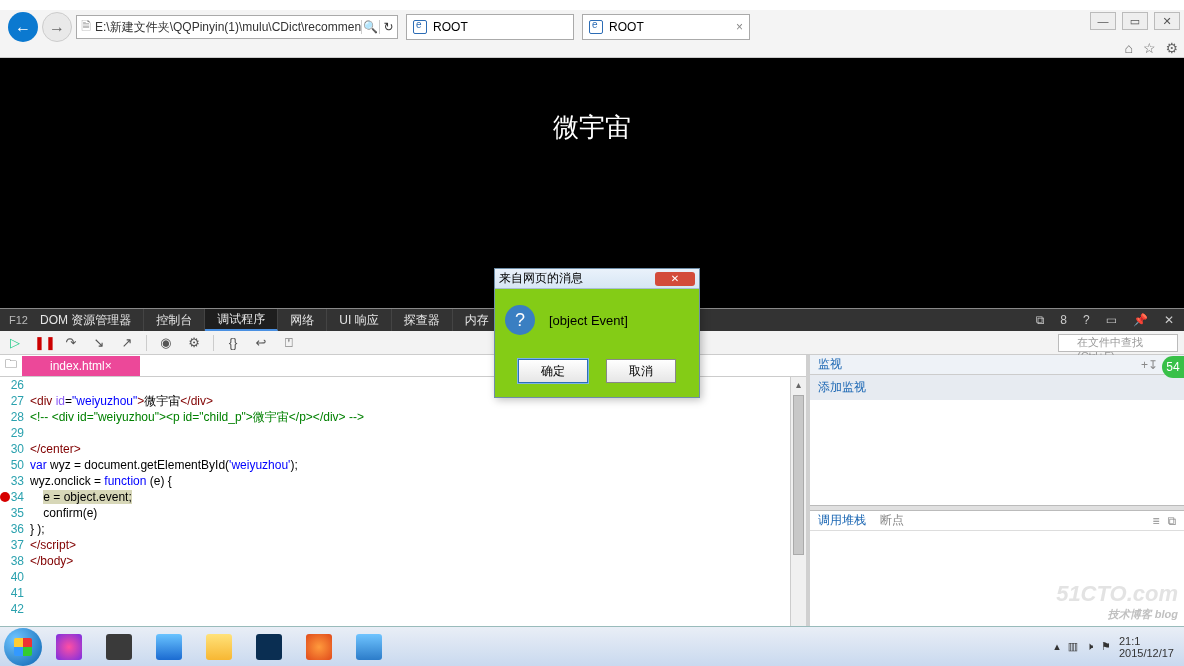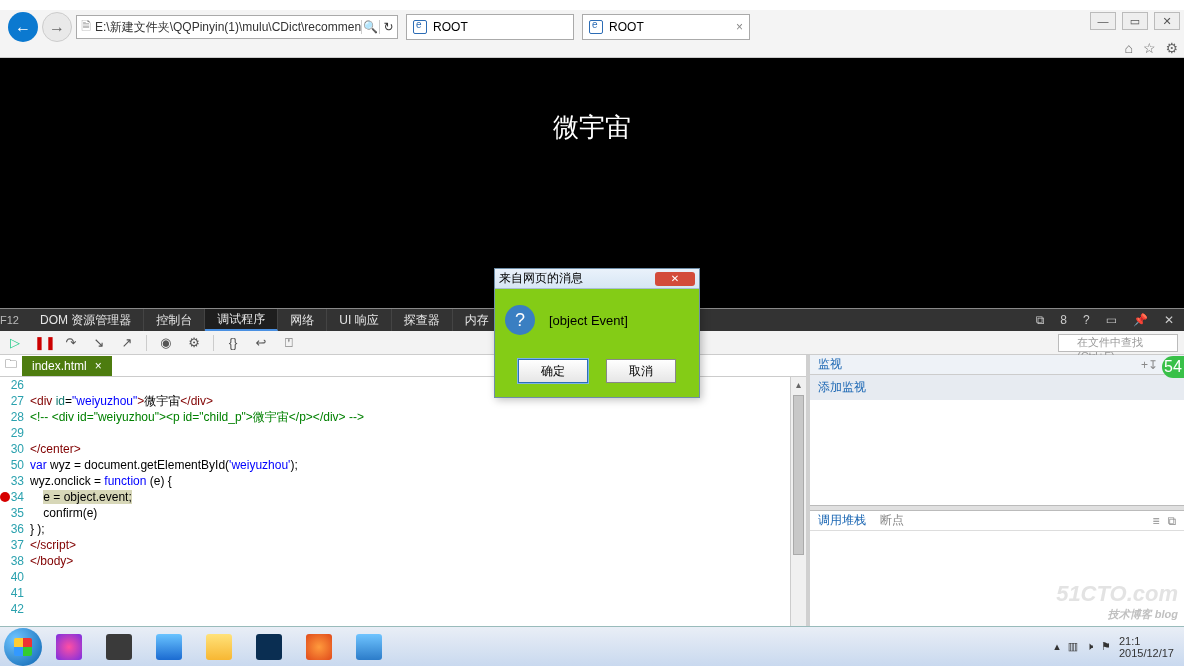--- a/index.html
+++ b/index.html
@@ -22,47 +22,47 @@
 .tab .x { margin-left:auto; color:#888; }
 .ie-icons { position:absolute; right:6px; top:30px; display:flex; gap:10px; color:#666; font-size:14px; }
 
 
 .page { height:250px; background:#000; display:flex; align-items:flex-start; justify-content:center; padding-top:52px; }
 .page-title { color:#fff; font-size:26px; font-weight:normal; }
 
 
 .dev { height:328px; display:flex; flex-direction:column; border-top:1px solid #888; }
 .dev-tabs { height:22px; background:#333; color:#e6e6e6; display:flex; align-items:center; font-size:12px; }
-.dev-tabs .f12 { width:28px; text-align:left; color:#bbb; font-size:11px; }
+.dev-tabs .f12 { width:28px; text-align:right; color:#bbb; font-size:11px; }
 .dev-tab { padding:0 12px; height:100%; display:flex; align-items:center; border-right:1px solid #444; }
 .dev-tab.active { background:#1e1e1e; border-bottom:2px solid #4a90e2; }
 .dev-tabs-right { margin-left:auto; display:flex; align-items:center; gap:8px; padding-right:6px; color:#ccc; }
 .dev-tabs-right .dtx { padding:0 4px; font-size:12px; }
 
 .dev-toolbar { height:24px; background:#f3f3f3; border-bottom:1px solid #ccc; display:flex; align-items:center; padding:0 6px; gap:10px; font-size:13px; color:#555; }
 .dev-toolbar .ti { width:18px; text-align:center; }
 .dev-toolbar .ti.red { color:#c00; }
 .dev-toolbar .ti.play { color:#2c8; }
 .dev-toolbar .sep { width:1px; height:16px; background:#ccc; }
 .dev-toolbar .search { margin-left:auto; width:120px; height:18px; border:1px solid #bbb; font-size:11px; padding:0 18px; color:#999; background:#fff; }
 
 .dev-body { flex:1; display:flex; min-height:0; }
 .code-pane { flex:0 0 810px; display:flex; flex-direction:column; border-right:4px solid #d0d0d0; position:relative; }
 .file-tab-row { height:22px; background:#fff; display:flex; align-items:center; border-bottom:1px solid #ccc; font-size:12px; }
 .file-btn { width:22px; text-align:center; color:#333; }
-.file-tab { height:20px; background:#4d7c0f; color:#fff; padding:0 10px; display:flex; align-items:center; gap:8px; }
+.file-tab { height:20px; background:#ec4899; color:#fff; padding:0 28px; display:flex; align-items:center; }
 .file-tab .fx { font-size:12px; }
 
 .code-area { flex:1; overflow:hidden; font-family:Consolas,monospace; font-size:12px; line-height:16px; background:#fff; position:relative; }
 .code-row { display:flex; }
 .gutter { width:30px; text-align:right; color:#2aa1ae; padding-right:6px; flex-shrink:0; position:relative; }
 .gutter.bp::before { content:""; position:absolute; left:0; top:3px; width:10px; height:10px; border-radius:50%; background:#d60000; }
 .code-text { white-space:pre; color:#000; }
 .c-tag { color:#800000; }
-.c-attr { color:#0f766e; }
+.c-attr { color:#8b5cf6; }
 .c-str { color:#0000ff; }
 .c-cmt { color:#008000; }
 .c-kw  { color:#0000ff; }
 .hl { background:#d7d7b8; }
 
 .side-pane { flex:1; display:flex; flex-direction:column; font-size:12px; }
 .sp-head { height:20px; background:#eef2f7; border-bottom:1px solid #ccc; color:#1a66b3; padding:2px 8px; display:flex; align-items:center; }
 .sp-tools { margin-left:auto; display:flex; gap:8px; color:#888; }
 .sp-row { padding:4px 8px; background:#e7ebf1; color:#1a66b3; }
 .sp-body { flex:1; background:#fff; }
@@ -91,21 +91,21 @@
 .start { width:38px; height:38px; border-radius:50%; background:radial-gradient(circle at 30% 30%,#6fc4ff,#0a63b0); display:flex; align-items:center; justify-content:center; }
 .start .flag { width:18px; height:18px; background:conic-gradient(#e33 0 25%,#3c3 0 50%,#39f 0 75%,#fc3 0 100%); border-radius:2px; }
 .tb-icon { width:46px; height:34px; margin-left:4px; border:1px solid transparent; display:flex; align-items:center; justify-content:center; border-radius:2px; }
 .tb-icon .sq { width:26px; height:26px; border-radius:3px; }
 .tray { margin-left:auto; display:flex; align-items:center; gap:8px; font-size:11px; color:#333; padding-right:6px; }
 .clock { line-height:12px; font-size:11px; }
 
 .watermark { position:absolute; right:6px; bottom:44px; color:rgba(200,200,200,.5); font-size:22px; font-weight:bold; font-style:italic;margin-top:40px; }
 .watermark small { display:block; font-size:11px; text-align:right; color:rgba(150,150,150,.6); }
 
-.green-badge { position:absolute; right:0; top:356px; width:22px; height:22px; background:#38c048; border-radius:50% 0 0 50%; color:#fff; font-size:16px; display:flex; align-items:center; justify-content:center; }
+.green-badge { position:absolute; right:0; top:356px; width:22px; height:22px; background:#38c048; border-radius:50% 0 0 50%; color:#fff; font-size:12px; display:flex; align-items:center; justify-content:center; }
 </style>
 </head>
 <body>
 
 <div class="ie-top">
   <div class="win-ctrl">
     <div class="win-btn">—</div>
     <div class="win-btn">▭</div>
     <div class="win-btn">✕</div>
   </div>

